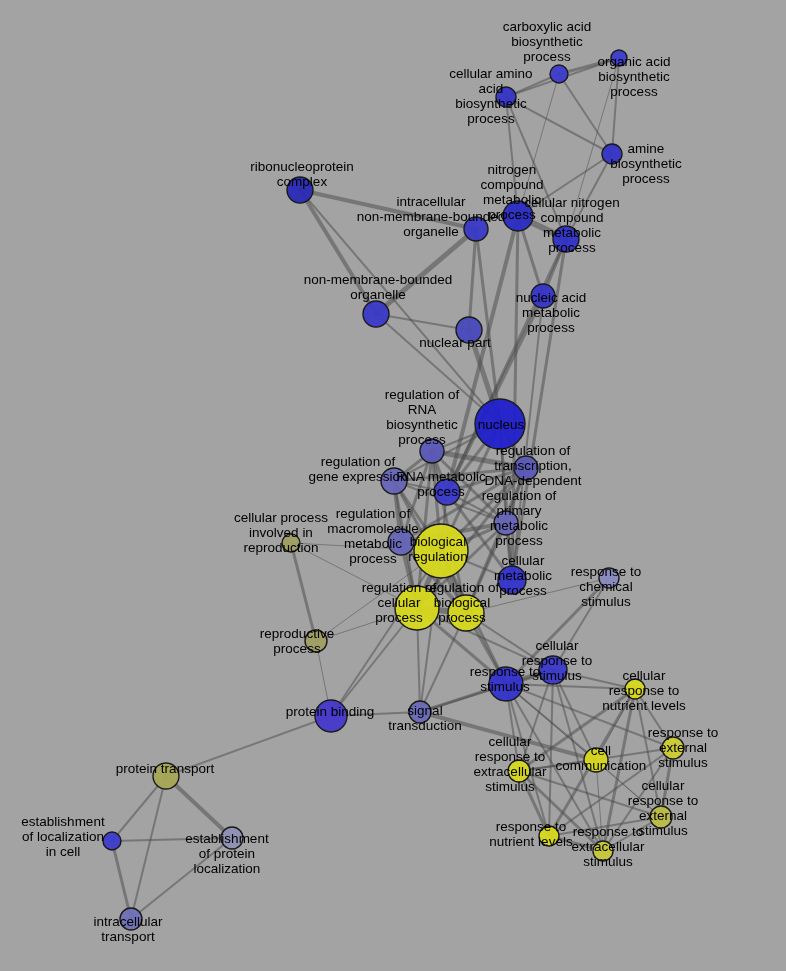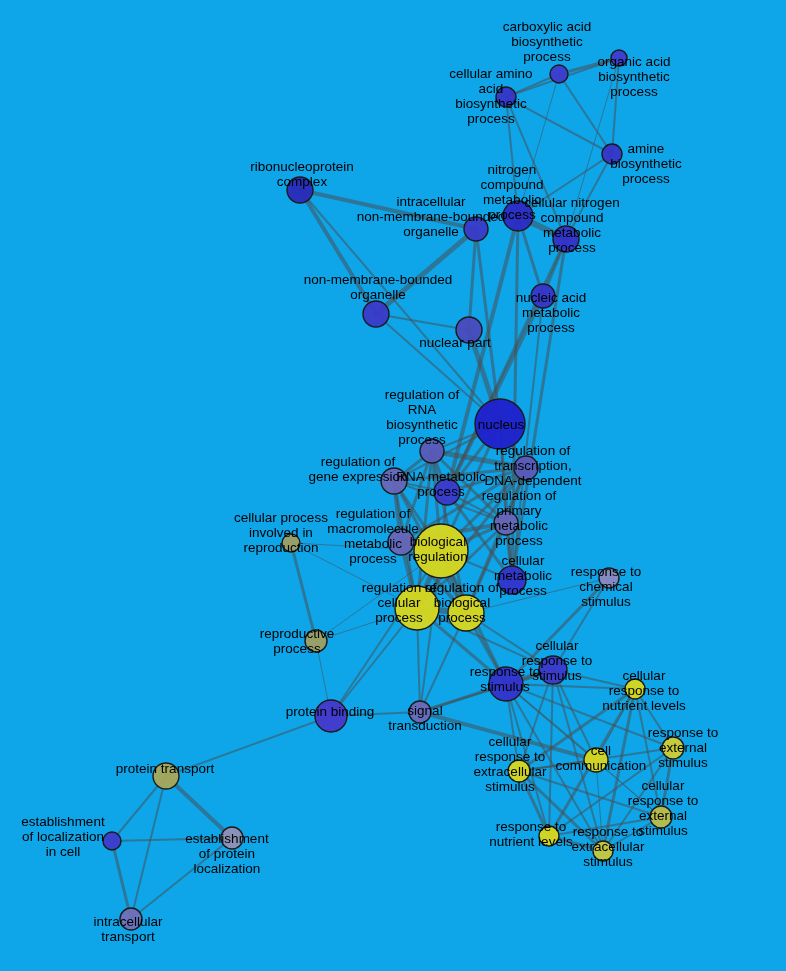--- a/index.html
+++ b/index.html
@@ -1,16 +1,16 @@
 <!DOCTYPE html>
 <html><head>
 <meta charset="utf-8">
 <style>
   html,body{margin:0;padding:0;background:#ffffff;}
-  #stage{position:relative;width:786px;height:971px;background:#0ea5e9;overflow:hidden;}
+  #stage{position:relative;width:786px;height:971px;background:#a3a3a3;overflow:hidden;}
   svg{position:absolute;left:0;top:0;}
   text{font-family:"Liberation Sans","DejaVu Sans",sans-serif;font-size:13.5px;fill:#000000;}
 </style>
 </head>
 <body>
 
 <div id="stage">
   <svg id="net" width="786" height="971" viewBox="0 0 786 971">
       <line x1="300" y1="190" x2="476" y2="229" stroke="#4a4a4a" stroke-opacity="0.5" stroke-width="4" stroke-linecap="round"></line>
       <line x1="300" y1="190" x2="376" y2="314" stroke="#4a4a4a" stroke-opacity="0.5" stroke-width="4" stroke-linecap="round"></line>

